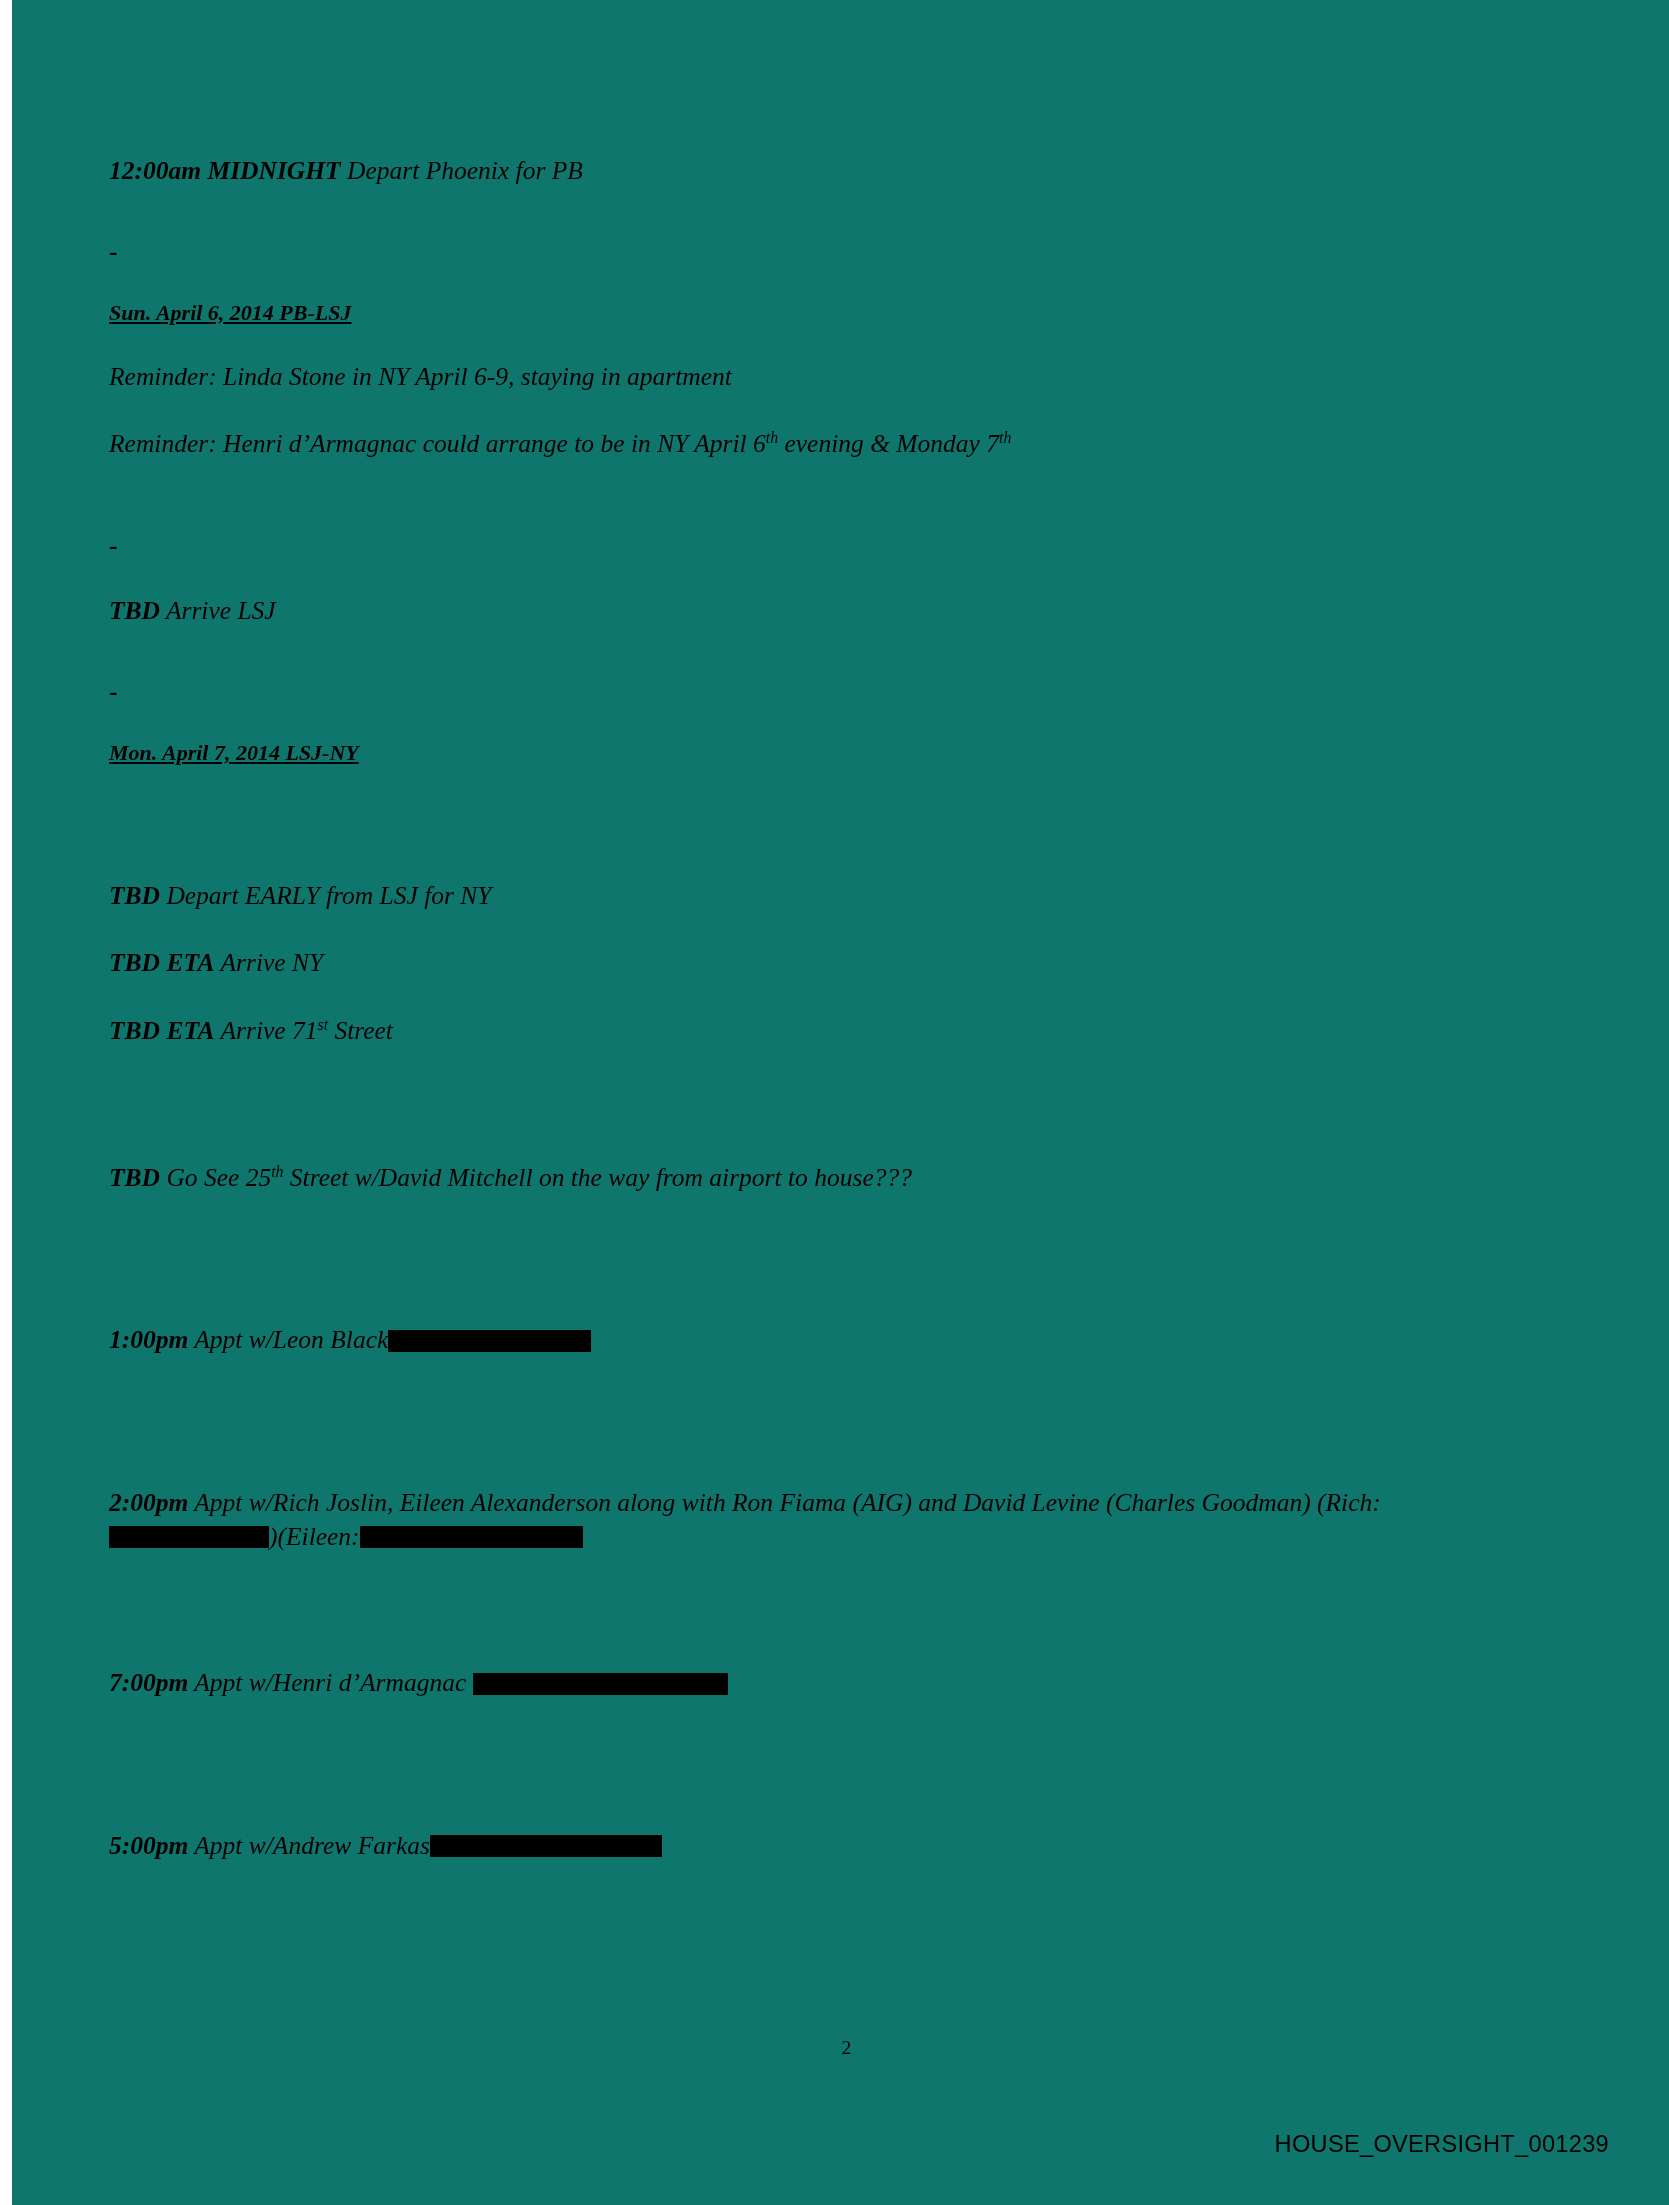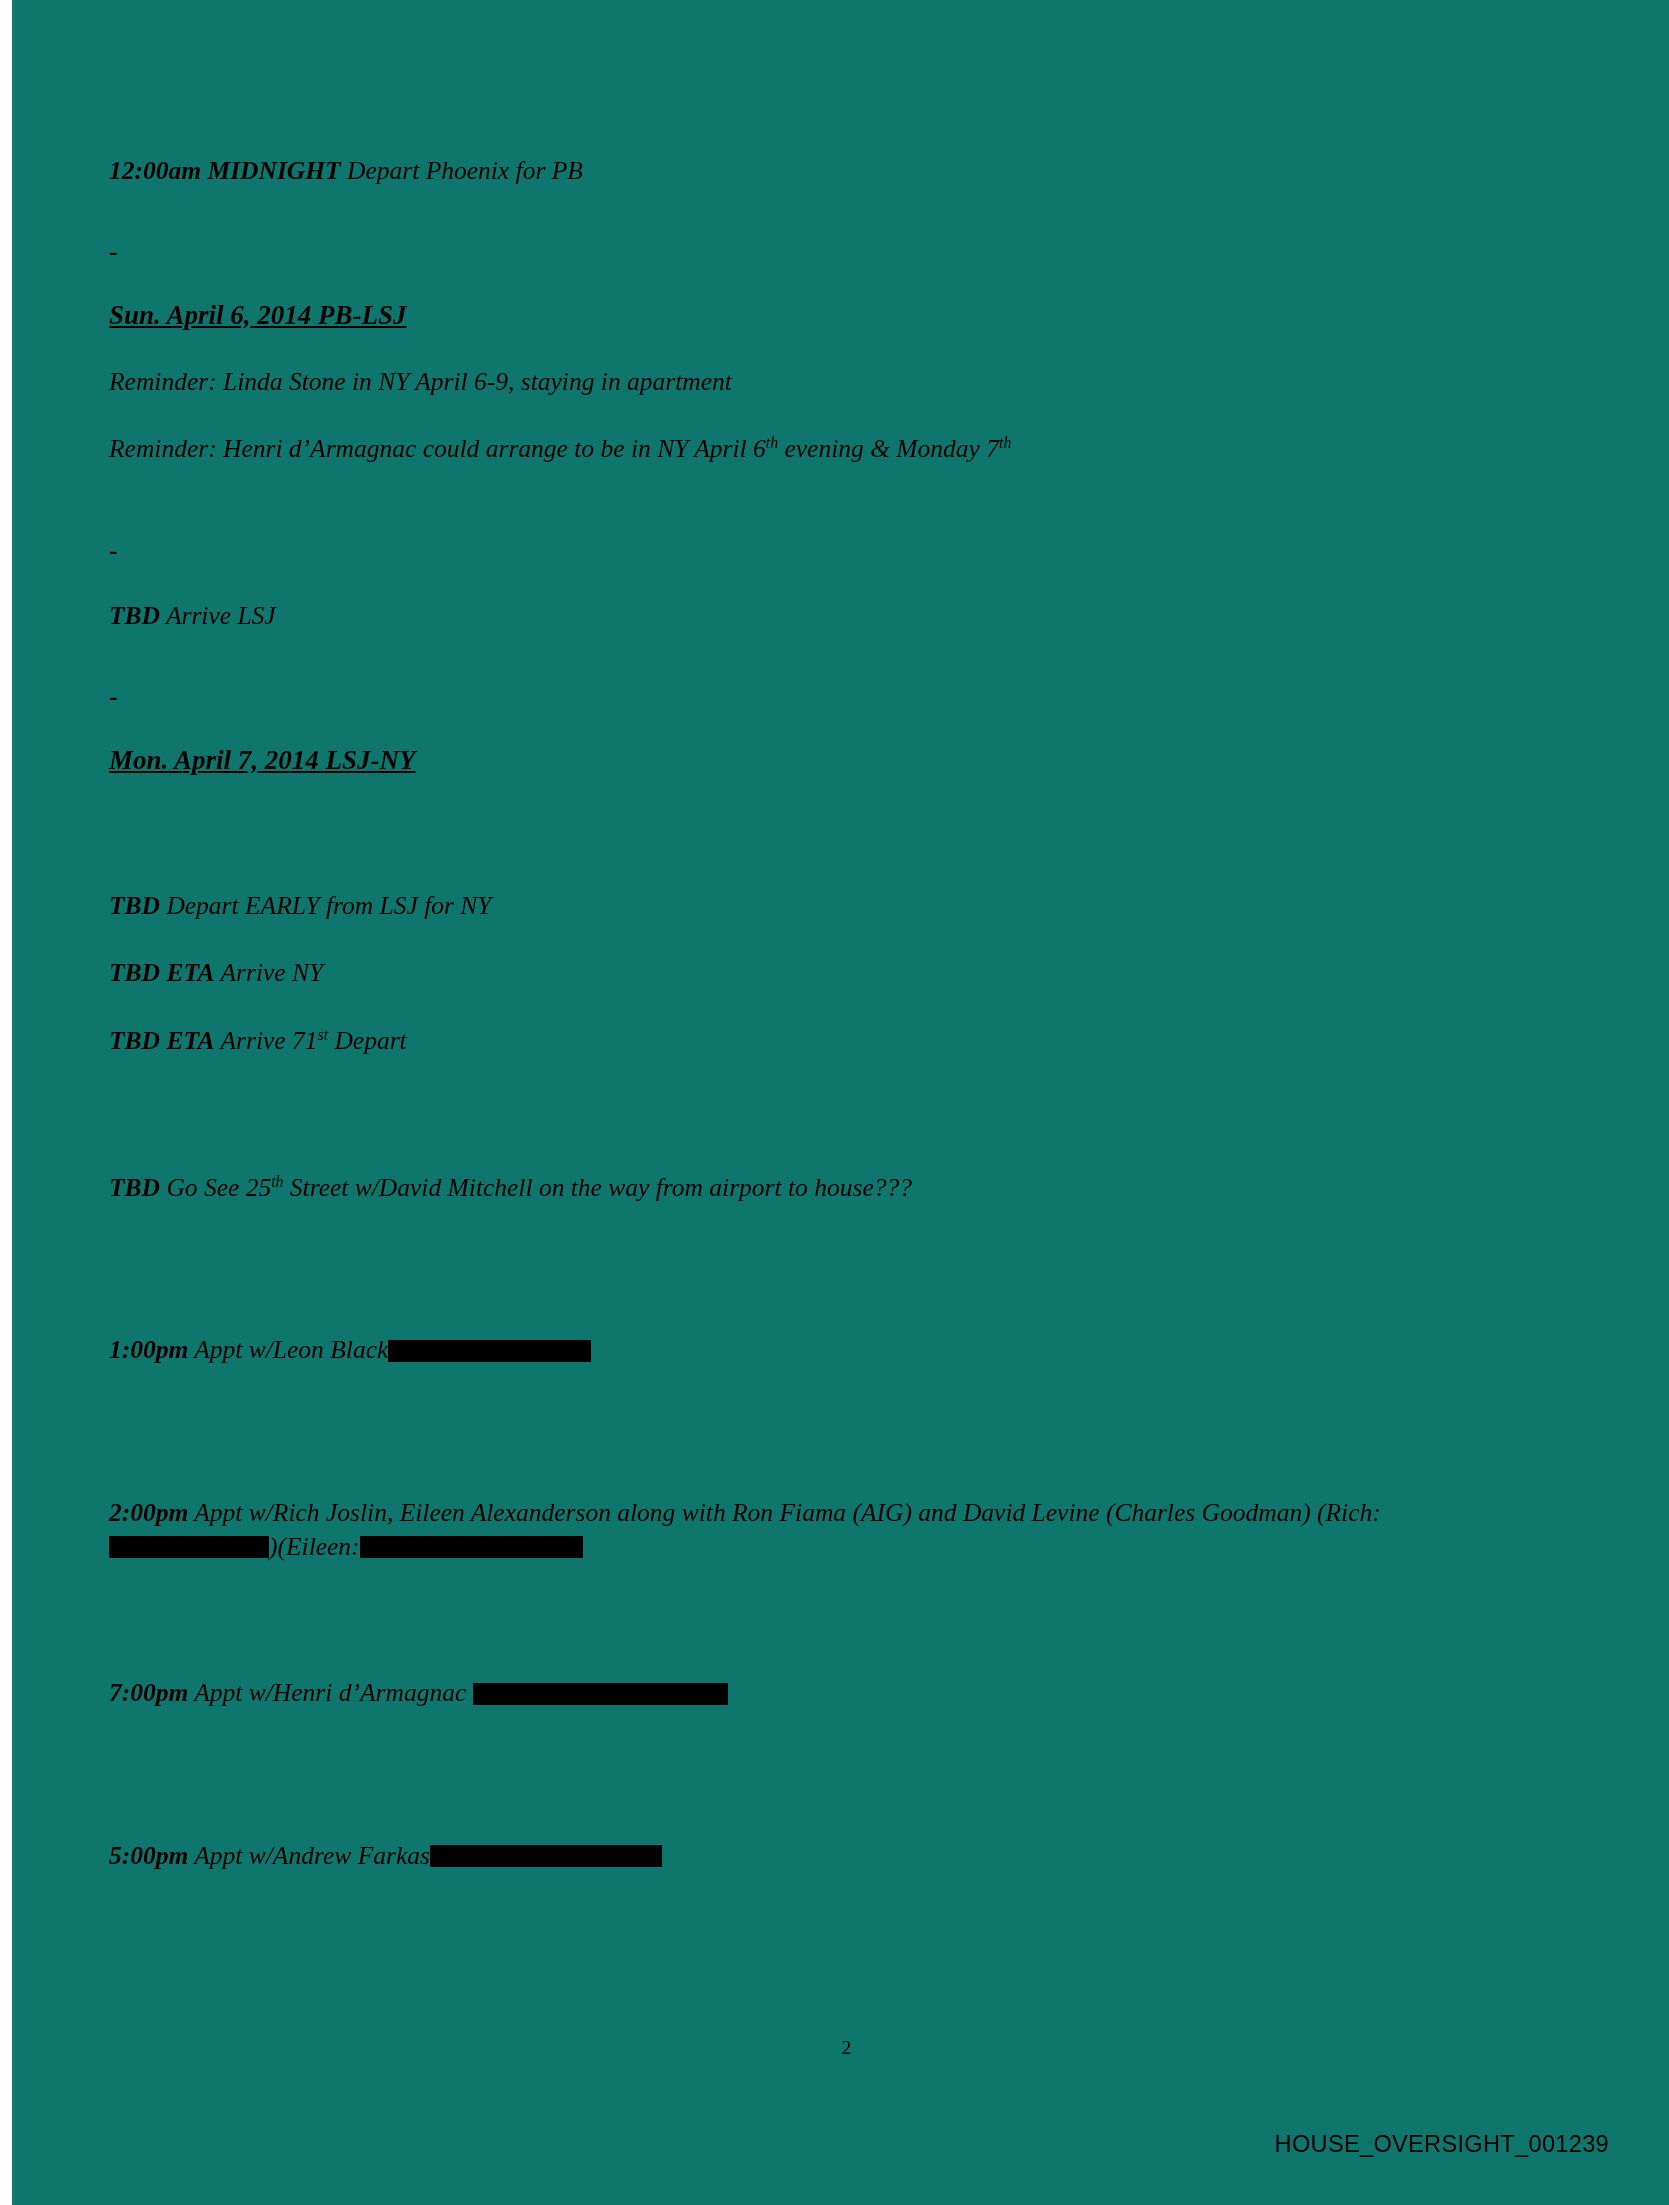--- a/index.html
+++ b/index.html
@@ -38,21 +38,21 @@
   }
   .spacer-sm { height: 34px; }
   .spacer-md { height: 50px; }
   .spacer-lg { height: 71px; }
   .spacer-xl { height: 79px; }
   .bold { font-weight: bold; font-style: italic; }
   .heading {
     font-weight: bold;
     font-style: italic;
     text-decoration: underline;
-    font-size: 27px;
+    font-size: 22px;
   }
   .dash {
     font-weight: bold;
     font-style: normal;
     font-size: 25.5px;
     line-height: 1.1;
   }
   sup {
     font-size: 0.62em;
     vertical-align: super;
@@ -148,21 +148,21 @@
 
     <div class="spacer-sm"></div>
 
     <div class="line">
       <span class="bold">TBD ETA</span><span> Arrive NY</span>
     </div>
 
     <div class="spacer-sm"></div>
 
     <div class="line">
-      <span class="bold">TBD ETA</span><span> Arrive 71</span><sup>st</sup><span> Depart</span>
+      <span class="bold">TBD ETA</span><span> Arrive 71</span><sup>st</sup><span> Street</span>
     </div>
 
     <div class="spacer-xl"></div>
     <div class="spacer-sm"></div>
 
     <div class="line">
       <span class="bold">TBD</span><span> Go See 25</span><sup>th</sup><span> Street w/David Mitchell on the way from airport to house???</span>
     </div>
 
     <div class="spacer-xl"></div>

